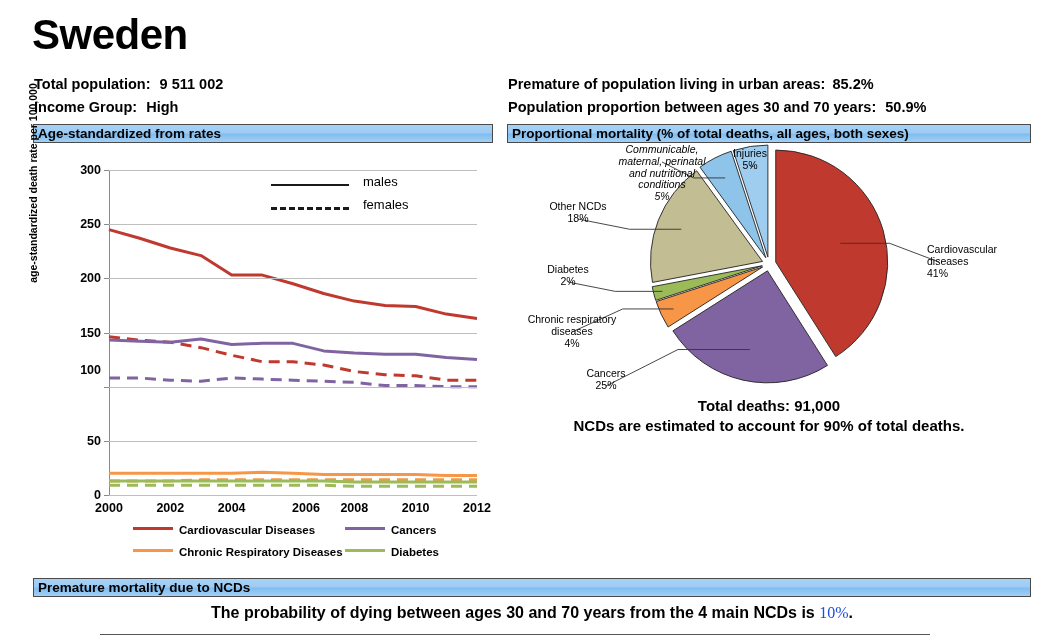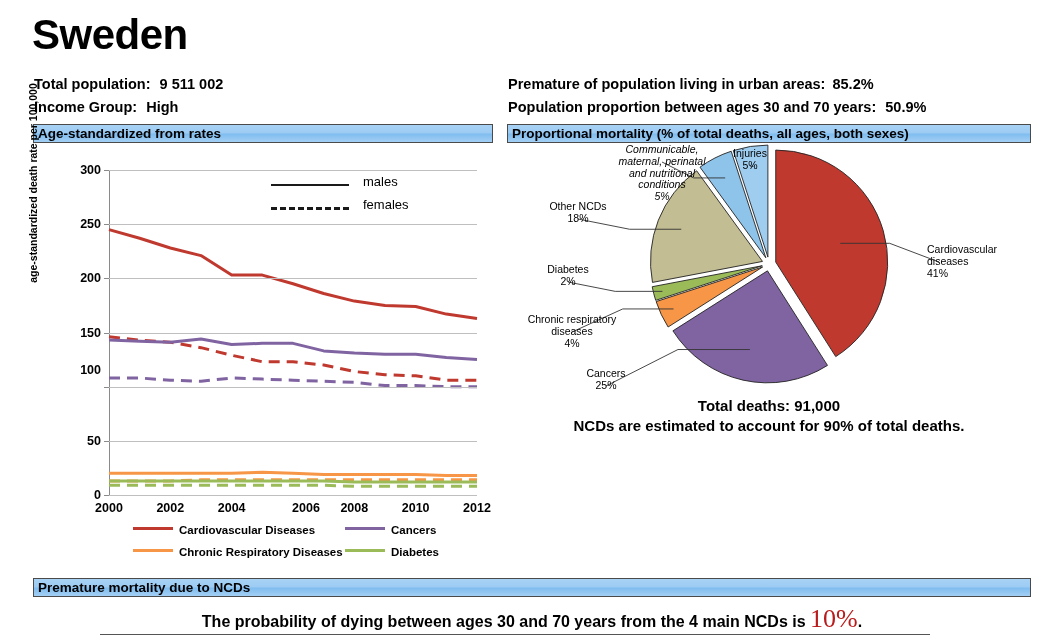--- a/index.html
+++ b/index.html
@@ -74,21 +74,21 @@
   .pie-total{
     position:absolute;left:0;top:250px;width:524px;text-align:center;
     font-size:15px;font-weight:bold;line-height:1.35;
   }
 
   
   .prem-text{
     position:absolute;left:33px;top:604px;width:998px;text-align:center;
     font-size:16px;font-weight:bold;white-space:nowrap;
   }
-  .prem-pct{color:#b91c1c;font-family:"Liberation Serif", serif;font-weight:normal;font-size:26px;}
+  .prem-pct{color:#1d4ed8;font-family:"Liberation Serif", serif;font-weight:normal;font-size:16px;}
   .footrule{position:absolute;left:100px;top:634px;width:830px;height:1px;background:#555;}
 </style>
 </head>
 <body>
 
 <div class="page">
 
   <div class="country-title">Sweden</div>
 
   <div class="meta l1">

